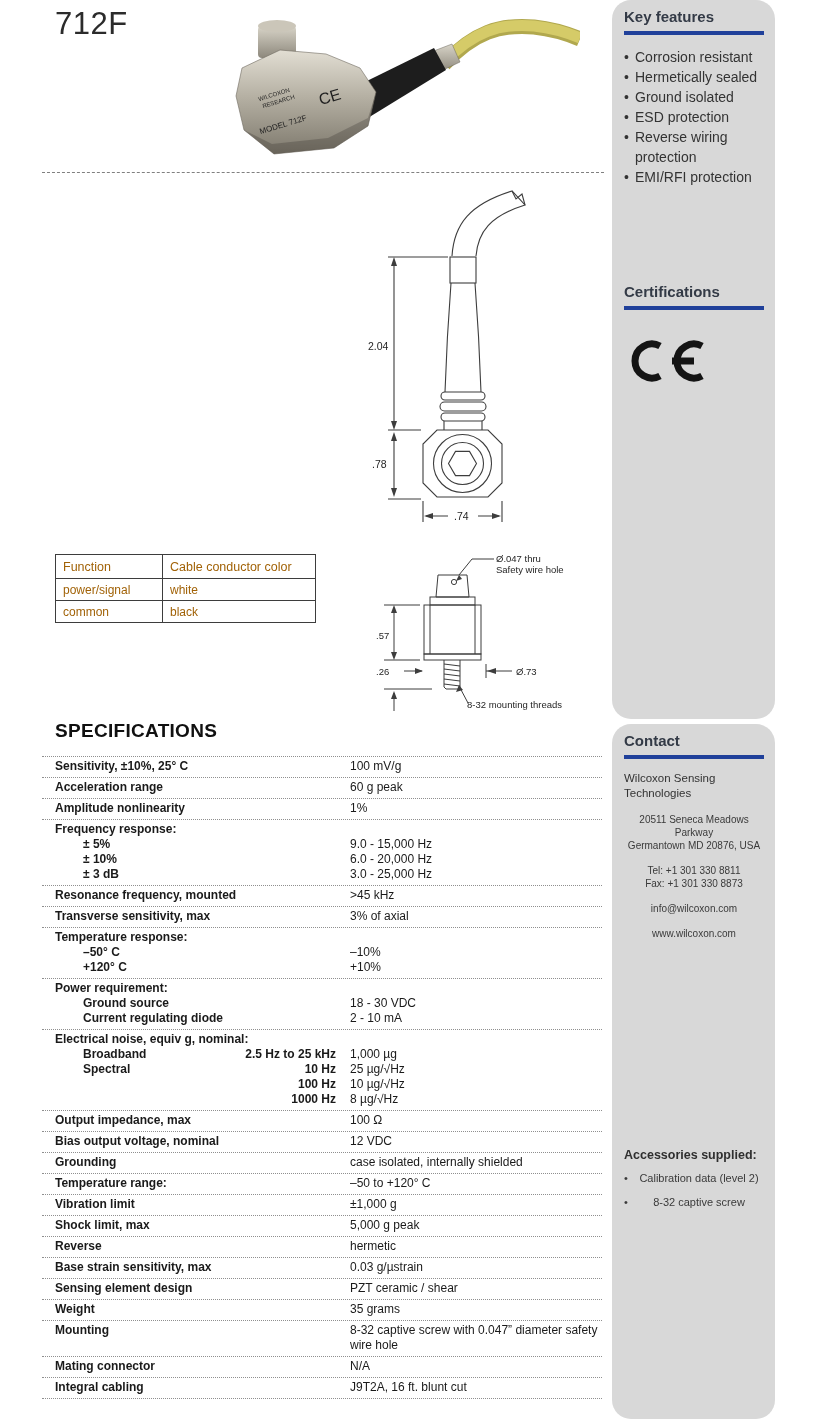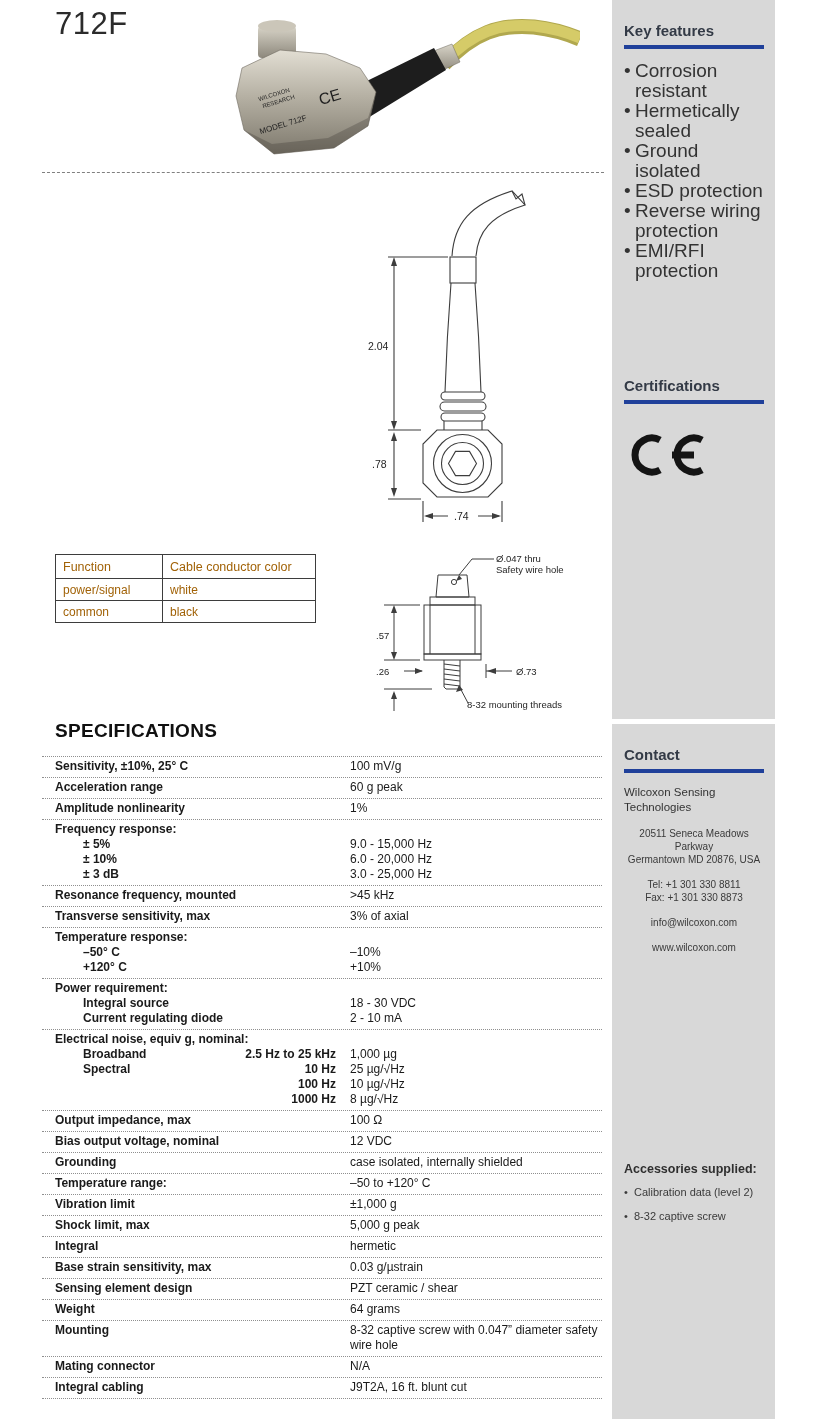--- a/index.html
+++ b/index.html
@@ -24,37 +24,37 @@
   .spec-table{position:absolute;left:42px;top:756px;width:560px;font-size:12px;color:#1a1a1a;}
   .spec-row{border-top:1px dotted #8f8f8f;padding:2px 0 3px;}
   .spec-row:last-child{border-bottom:1px dotted #8f8f8f;}
   .spec-line{display:flex;line-height:15px;}
   .spec-label{flex:0 0 308px;box-sizing:border-box;padding-left:13px;padding-right:14px;
               font-weight:bold;display:flex;justify-content:space-between;text-align:right;}
   .spec-line.sub .spec-label{padding-left:41px;}
   .spec-value{flex:1;}
   
   .side-block{position:absolute;left:612px;width:163px;background:#d8d8d8;
-              box-sizing:border-box;padding:22px 11px 0 12px;}
+              box-sizing:border-box;padding:8px 11px 0 12px;border-radius:19px;}
   #side-top{top:0;height:719px;}
   #side-bottom{top:724px;height:695px;}
   .side-h{font-size:15px;font-weight:bold;color:#333a46;margin:0 0 6px 0;}
   .side-rule{height:4px;background:#20409a;margin:0 0 12px 0;}
   .kf-list,.acc-list{list-style:none;margin:0;padding:0;}
-  .kf-list li{position:relative;padding-left:11px;font-size:19px;line-height:20px;color:#333;}
+  .kf-list li{position:relative;padding-left:11px;font-size:14px;line-height:20px;color:#333;}
   .kf-list li::before{content:"\2022";position:absolute;left:0;}
   .cert-h{margin-top:96px;}
   .ce-mark{margin-top:16px;}
   .contact-company{font-size:11.5px;line-height:15px;color:#333;margin-top:12px;width:110px;}
   .contact-line{font-size:10px;line-height:13px;color:#3a3a3a;margin-top:12px;text-align:center;}
   .contact-line.tight{margin-top:0;}
   .acc-h{font-size:12.5px;font-weight:bold;color:#2f2f2f;margin-top:208px;}
   .acc-list{margin-top:10px;}
   .acc-list li{position:relative;padding-left:10px;font-size:11px;line-height:13px;
-               color:#3a3a3a;margin-bottom:11px;}
+               color:#3a3a3a;margin-bottom:11px;text-align:center;}
   .acc-list li::before{content:"\2022";position:absolute;left:0;}
 </style>
 </head>
 <body>
 
 <div class="page">
 
   <div class="page-title">712F</div>
 
   <div class="photo-wrap">
@@ -284,21 +284,21 @@
       </div>
       <div class="spec-row">
         <div class="spec-line">
           <div class="spec-label">
             <span>Power requirement:</span>
           </div>
           <div class="spec-value"></div>
         </div>
         <div class="spec-line sub">
           <div class="spec-label">
-            <span>Integral source</span>
+            <span>Ground source</span>
           </div>
           <div class="spec-value">18 - 30 VDC</div>
         </div>
         <div class="spec-line sub">
           <div class="spec-label">
             <span>Current regulating diode</span>
           </div>
           <div class="spec-value">2 - 10 mA</div>
         </div>
       </div>
@@ -382,21 +382,21 @@
         <div class="spec-line">
           <div class="spec-label">
             <span>Shock limit, max</span>
           </div>
           <div class="spec-value">5,000 g peak</div>
         </div>
       </div>
       <div class="spec-row">
         <div class="spec-line">
           <div class="spec-label">
-            <span>Integral</span>
+            <span>Reverse</span>
           </div>
           <div class="spec-value">hermetic</div>
         </div>
       </div>
       <div class="spec-row">
         <div class="spec-line">
           <div class="spec-label">
             <span>Base strain sensitivity, max</span>
           </div>
           <div class="spec-value">0.03 g/µstrain</div>
@@ -408,21 +408,21 @@
             <span>Sensing element design</span>
           </div>
           <div class="spec-value">PZT ceramic / shear</div>
         </div>
       </div>
       <div class="spec-row">
         <div class="spec-line">
           <div class="spec-label">
             <span>Weight</span>
           </div>
-          <div class="spec-value">64 grams</div>
+          <div class="spec-value">35 grams</div>
         </div>
       </div>
       <div class="spec-row">
         <div class="spec-line">
           <div class="spec-label">
             <span>Mounting</span>
           </div>
           <div class="spec-value">8-32 captive screw with 0.047” diameter safety wire hole</div>
         </div>
       </div>

